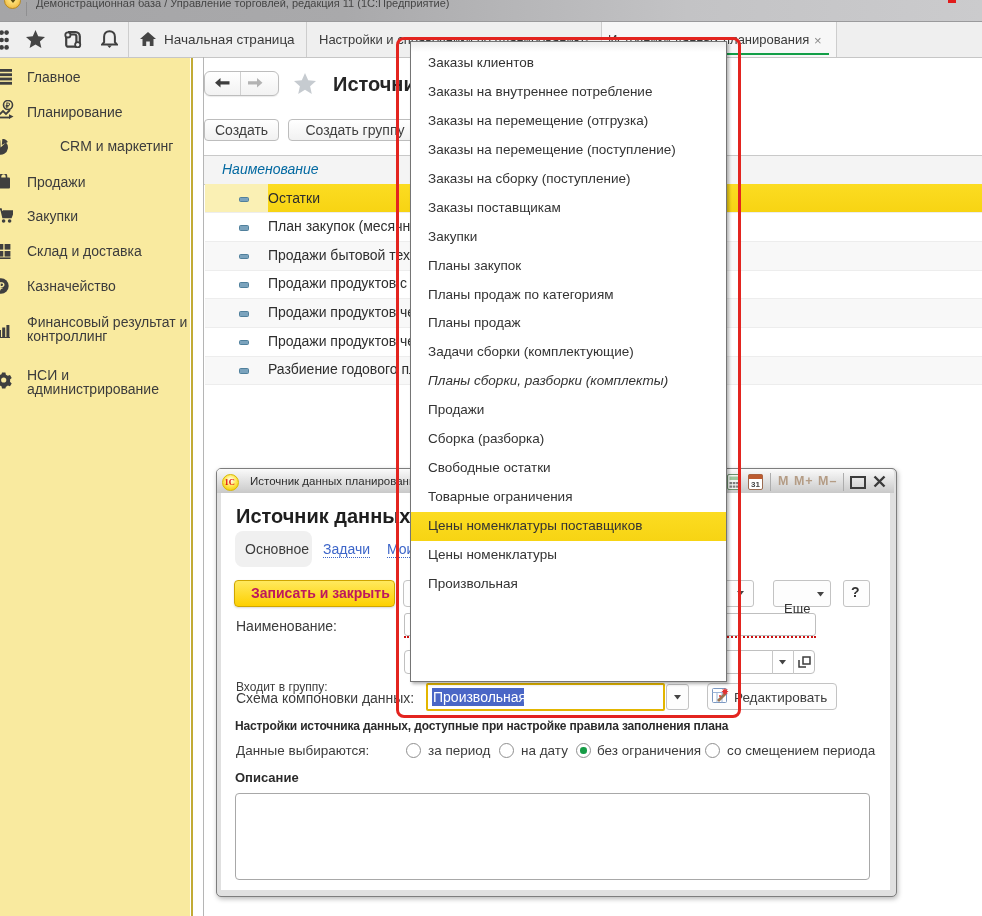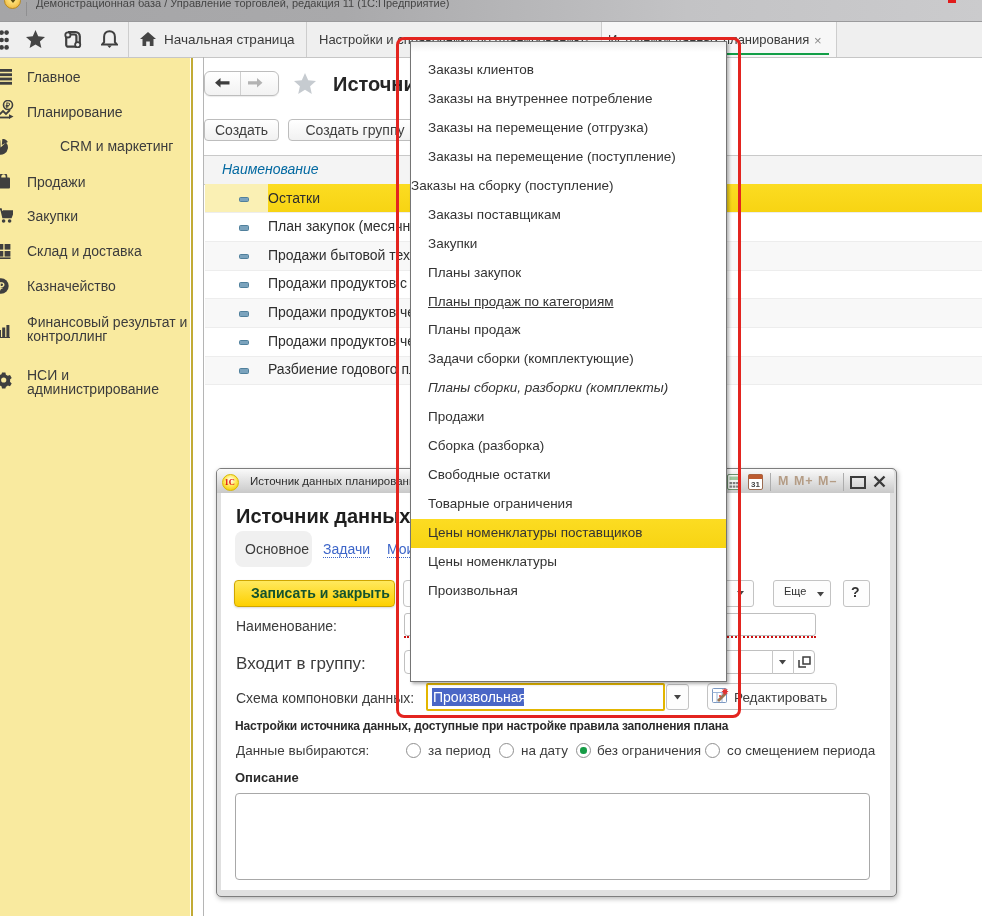--- a/index.html
+++ b/index.html
@@ -200,38 +200,38 @@
 <svg class="abs" style="left:873px;top:475px;z-index:6;" width="13" height="13" viewBox="0 0 13 13">
   <path d="M1.5 1.5 L11.5 11.5 M11.5 1.5 L1.5 11.5" stroke="#3a3a3a" stroke-width="2.4"></path>
 </svg>
 
 <div class="abs" style="left:236px;top:505px;font-size:20px;font-weight:bold;color:#1e1e1e;z-index:6;white-space:nowrap;">Источник данных планирования (создание)</div>
 <div class="abs" style="left:235px;top:531px;width:77px;height:36px;background:#f0f0f0;border-radius:8px;z-index:6;"></div>
 <div class="abs" style="left:245px;top:541px;font-size:14px;color:#3c3c3c;z-index:6;">Основное</div>
 <div class="abs" style="left:323px;top:541px;font-size:14px;color:#3d66c9;z-index:6;border-bottom:1px dotted #3d66c9;">Задачи</div>
 <div class="abs" style="left:387px;top:541px;font-size:14px;color:#3d66c9;z-index:6;border-bottom:1px dotted #3d66c9;white-space:nowrap;">Мои заметки</div>
 <div class="abs" style="left:234px;top:580px;width:159px;height:25px;background:linear-gradient(#ffe95e,#fdd000);border:1px solid #cfa600;border-radius:4px;z-index:6;box-shadow:0 1px 2px rgba(0,0,0,0.15);"></div>
-<div class="abs" style="left:251px;top:585px;font-size:14px;font-weight:bold;color:#14532d;z-index:6;">Записать и закрыть</div>
+<div class="abs" style="left:251px;top:585px;font-size:14px;font-weight:bold;color:#be185d;z-index:6;">Записать и закрыть</div>
 <div class="abs" style="left:403px;top:580px;width:97px;height:25px;background:#fdfdfd;border:1px solid #c3c3c3;border-radius:4px;z-index:6;"></div>
 <div class="abs" style="left:700px;top:580px;width:52px;height:25px;background:#fdfdfd;border:1px solid #c3c3c3;border-radius:3px;z-index:6;"></div>
 <svg class="abs" style="left:737px;top:591px;z-index:6;" width="7" height="5" viewBox="0 0 7 5">
     <path d="M0 0 H7 L3.5 4.5 Z" fill="#444"></path>
   </svg>
 <div class="abs" style="left:773px;top:580px;width:56px;height:25px;background:#fdfdfd;border:1px solid #c3c3c3;border-radius:3px;z-index:6;"></div>
-<div class="abs" style="left:784px;top:585px;font-size:11px;color:#333;z-index:6;">Еще</div>
+<div class="abs" style="left:784px;top:601px;font-size:13px;color:#333;z-index:6;">Еще</div>
 <svg class="abs" style="left:817px;top:591.5px;z-index:6;" width="7" height="5" viewBox="0 0 7 5">
     <path d="M0 0 H7 L3.5 4.5 Z" fill="#444"></path>
   </svg>
 <div class="abs" style="left:843px;top:580px;width:25px;height:25px;background:#fdfdfd;border:1px solid #c3c3c3;border-radius:3px;z-index:6;"></div>
 <div class="abs" style="left:851px;top:584px;font-size:14px;font-weight:bold;color:#333;z-index:6;">?</div>
 
 <div class="abs" style="left:236px;top:618px;font-size:14px;color:#3c3c3c;z-index:6;">Наименование:</div>
 <div class="abs" style="left:404px;top:613px;width:412px;height:23px;background:#fff;border:1px solid #bfbfbf;border-radius:3px;z-index:6;box-sizing:border-box;"></div>
 <div class="abs" style="left:404px;top:636px;width:412px;height:0;border-bottom:2px dotted #cc1111;z-index:6;"></div>
-<div class="abs" style="left:236px;top:654px;font-size:17px;color:#3c3c3c;z-index:6;">Входит в группу:</div>
+<div class="abs" style="left:236px;top:680px;font-size:12px;color:#3c3c3c;z-index:6;">Входит в группу:</div>
 <div class="abs" style="left:404px;top:650px;width:411px;height:24px;background:#fff;border:1px solid #c0c0c0;border-radius:4px;z-index:6;box-sizing:border-box;"></div>
 <div class="abs" style="left:772px;top:650px;width:1px;height:24px;background:#c8c8c8;z-index:6;"></div>
 <div class="abs" style="left:793px;top:650px;width:1px;height:24px;background:#c8c8c8;z-index:6;"></div>
 <svg class="abs" style="left:779px;top:660px;z-index:6;" width="7" height="5" viewBox="0 0 7 5">
     <path d="M0 0 H7 L3.5 4.5 Z" fill="#444"></path>
   </svg>
 <svg class="abs" style="left:798px;top:656px;z-index:6;" width="13" height="12" viewBox="0 0 13 12">
   <rect x="5" y="1" width="7" height="7" fill="none" stroke="#3d3d3d" stroke-width="1.5"></rect>
   <path d="M8 11 H1 V4" fill="none" stroke="#3d3d3d" stroke-width="1.5"></path>
 </svg>
@@ -260,30 +260,30 @@
 <div class="abs" style="left:521px;top:743px;font-size:13.5px;color:#3c3c3c;z-index:6;">на дату</div>
 <div class="abs" style="left:576px;top:743px;width:13px;height:13px;border:1px solid #8f8f8f;border-radius:50%;background:#fff;z-index:6;"></div>
 <div class="abs" style="left:580px;top:747px;width:6.5px;height:6.5px;border-radius:50%;background:#169c46;z-index:7;"></div>
 <div class="abs" style="left:597px;top:743px;font-size:13.5px;color:#3c3c3c;z-index:6;">без ограничения</div>
 <div class="abs" style="left:705px;top:743px;width:13px;height:13px;border:1px solid #8f8f8f;border-radius:50%;background:#fff;z-index:6;"></div>
 <div class="abs" style="left:727px;top:743px;font-size:13.5px;color:#3c3c3c;z-index:6;">со смещением периода</div>
 <div class="abs" style="left:235px;top:770px;font-size:13px;font-weight:bold;color:#2b2b2b;z-index:6;">Описание</div>
 <div class="abs" style="left:235px;top:792.5px;width:635px;height:87px;background:#fff;border:1px solid #a8a8a8;border-radius:4px;z-index:6;box-sizing:border-box;"></div>
 
 <div class="abs" style="left:410px;top:41.2px;width:317px;height:640.5px;background:linear-gradient(#ececec,#ffffff 10px);border:1px solid #757575;box-shadow:2px 2px 3px rgba(0,0,0,0.3);z-index:20;box-sizing:border-box;"></div>
-<div class="abs" style="left:411px;top:56px;width:315px;z-index:21;font-size:13.5px;color:#333;">
+<div class="abs" style="left:411px;top:49px;width:315px;z-index:21;font-size:13.5px;color:#333;">
 <div style="height:28.95px;line-height:28.95px;padding-left:17px;white-space:nowrap;">Заказы клиентов</div>
 <div style="height:28.95px;line-height:28.95px;padding-left:17px;white-space:nowrap;">Заказы на внутреннее потребление</div>
 <div style="height:28.95px;line-height:28.95px;padding-left:17px;white-space:nowrap;">Заказы на перемещение (отгрузка)</div>
 <div style="height:28.95px;line-height:28.95px;padding-left:17px;white-space:nowrap;">Заказы на перемещение (поступление)</div>
-<div style="height:28.95px;line-height:28.95px;white-space:nowrap;">Заказы на сборку (поступление)</div>
+<div style="height:28.95px;line-height:28.95px;padding-left:17px;white-space:nowrap;">Заказы на сборку (поступление)</div>
 <div style="height:28.95px;line-height:28.95px;padding-left:17px;white-space:nowrap;">Заказы поставщикам</div>
 <div style="height:28.95px;line-height:28.95px;padding-left:17px;white-space:nowrap;">Закупки</div>
 <div style="height:28.95px;line-height:28.95px;padding-left:17px;white-space:nowrap;">Планы закупок</div>
-<div style="height:28.95px;line-height:28.95px;padding-left:17px;white-space:nowrap;text-decoration:underline;">Планы продаж по категориям</div>
+<div style="height:28.95px;line-height:28.95px;padding-left:17px;white-space:nowrap;">Планы продаж по категориям</div>
 <div style="height:28.95px;line-height:28.95px;padding-left:17px;white-space:nowrap;">Планы продаж</div>
 <div style="height:28.95px;line-height:28.95px;padding-left:17px;white-space:nowrap;">Задачи сборки (комплектующие)</div>
 <div style="height:28.95px;line-height:28.95px;padding-left:17px;white-space:nowrap;font-style:italic;">Планы сборки, разборки (комплекты)</div>
 <div style="height:28.95px;line-height:28.95px;padding-left:17px;white-space:nowrap;">Продажи</div>
 <div style="height:28.95px;line-height:28.95px;padding-left:17px;white-space:nowrap;">Сборка (разборка)</div>
 <div style="height:28.95px;line-height:28.95px;padding-left:17px;white-space:nowrap;">Свободные остатки</div>
 <div style="height:28.95px;line-height:28.95px;padding-left:17px;white-space:nowrap;">Товарные ограничения</div>
 <div style="height:28.95px;line-height:28.95px;padding-left:17px;white-space:nowrap;background:linear-gradient(#fcdc22,#f7d413);">Цены номенклатуры поставщиков</div>
 <div style="height:28.95px;line-height:28.95px;padding-left:17px;white-space:nowrap;">Цены номенклатуры</div>
 <div style="height:28.95px;line-height:28.95px;padding-left:17px;white-space:nowrap;">Произвольная</div>

